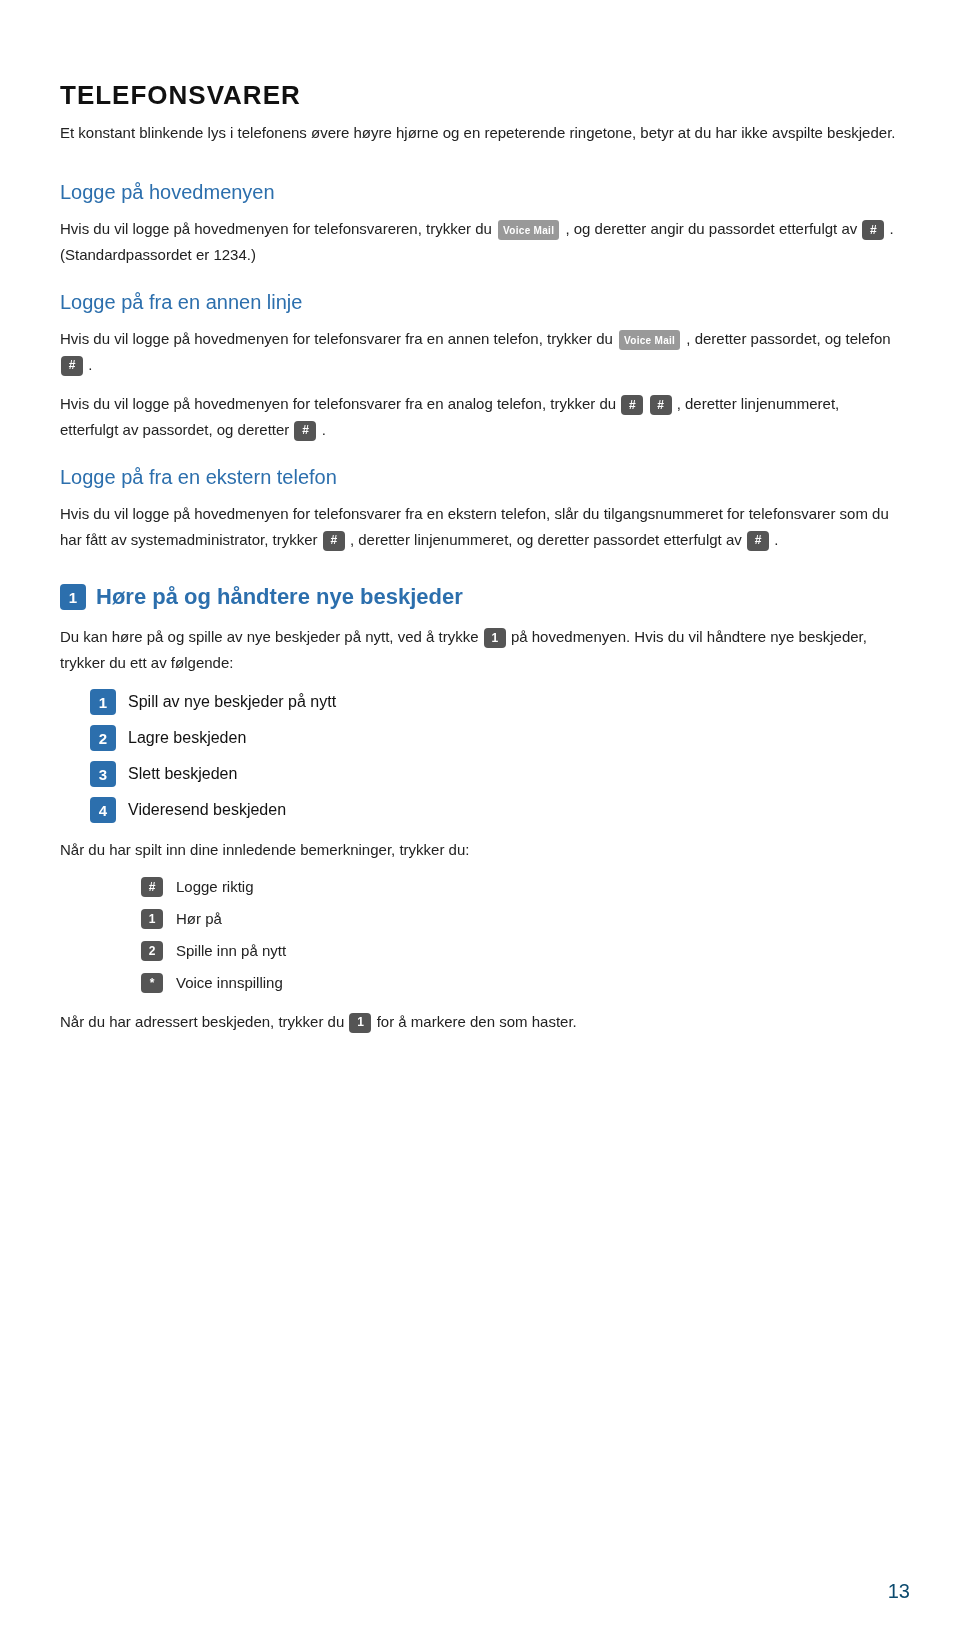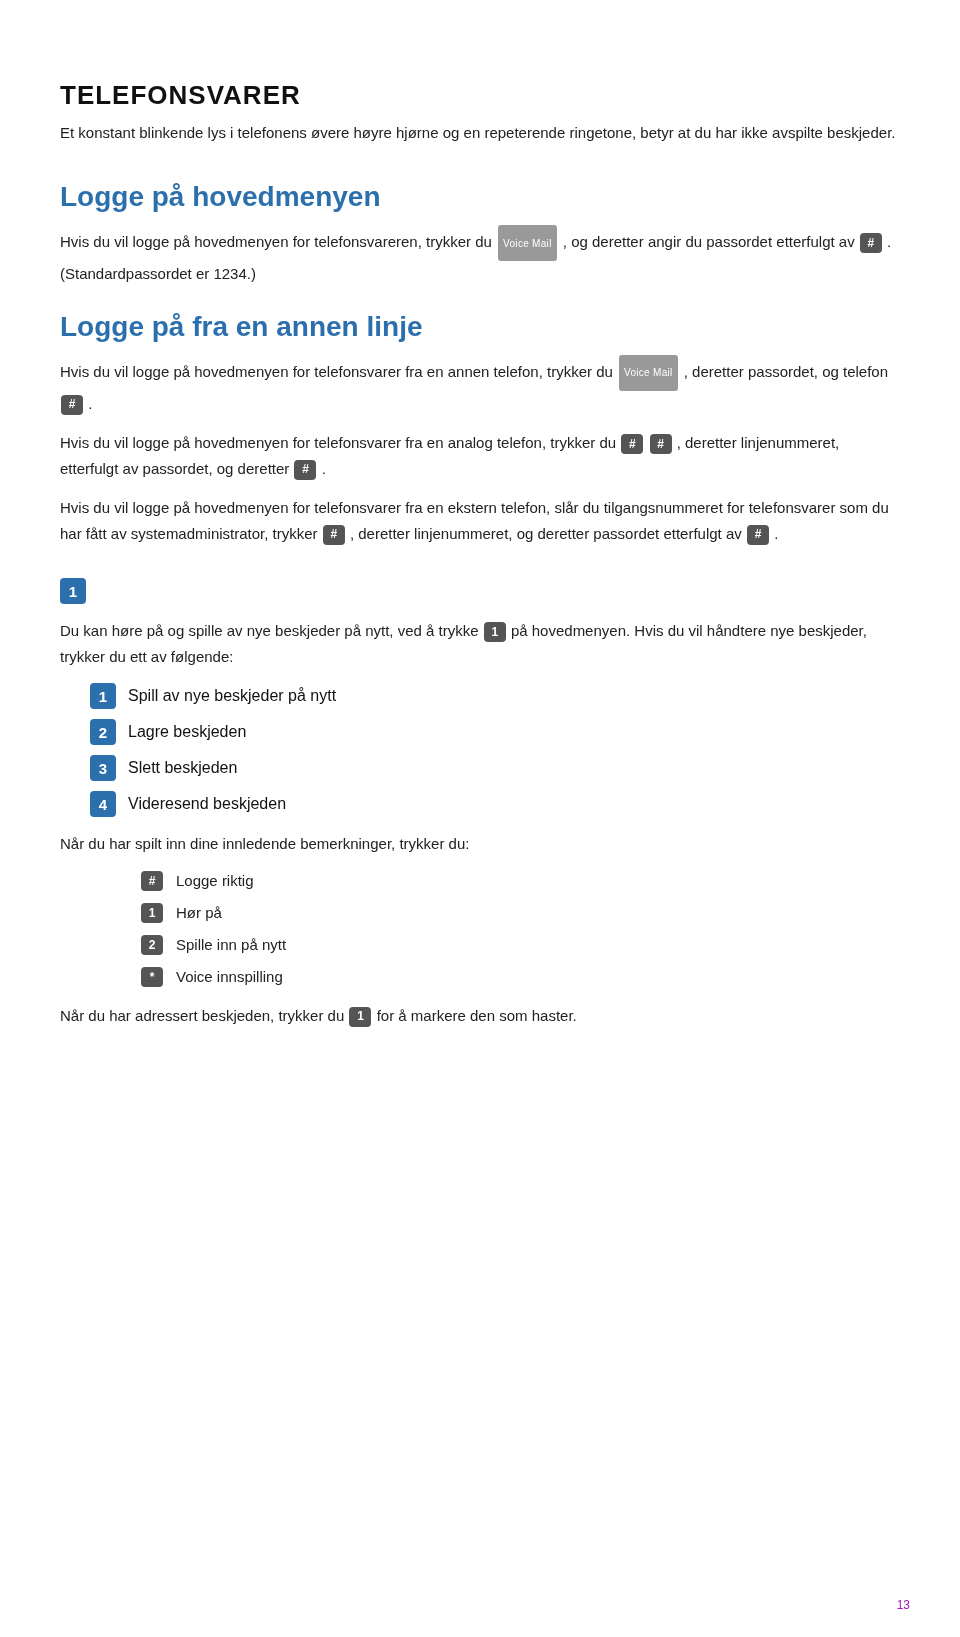--- a/index.html
+++ b/index.html
@@ -23,22 +23,22 @@
     }
 
     .intro-text {
       font-size: 15px;
       line-height: 1.6;
       margin-bottom: 36px;
       color: #222;
     }
 
     .section-heading {
-      font-size: 28px;
-      font-weight: bold;
+      font-size: 20px;
+      font-weight: normal;
       color: #2c6fad;
       margin-bottom: 12px;
       margin-top: 24px;
     }
 
     .section-heading-numbered {
       display: flex;
       align-items: center;
       gap: 10px;
       font-size: 22px;
@@ -86,23 +86,23 @@
     }
 
     .voicemail-badge {
       display: inline-flex;
       align-items: center;
       justify-content: center;
       background: #999;
       color: #fff;
       border-radius: 3px;
       font-size: 10px;
-      font-weight: normal;
+      font-weight: bold;
       padding: 2px 5px;
-      height: 36px;
+      height: 20px;
       vertical-align: middle;
       margin: 0 2px;
       letter-spacing: 0.3px;
     }
 
     .list-item-row {
       display: flex;
       align-items: center;
       gap: 12px;
       margin-bottom: 10px;
@@ -127,24 +127,24 @@
       margin-bottom: 12px;
     }
 
     .sub-list-text {
       font-size: 15px;
       color: #222;
     }
 
     .page-number {
       position: fixed;
-      bottom: 25px;
+      bottom: 34px;
       right: 50px;
-      font-size: 12px;
-      color: #a21caf;
+      font-size: 20px;
+      color: #0c4a6e;
     }
 
     .section-block {
       margin-bottom: 10px;
     }
   </style>
 </head>
 <body>
 
 <h1 class="page-title">TELEFONSVARER</h1>
@@ -175,32 +175,34 @@
     <span>Hvis du vil logge på hovedmenyen for telefonsvarer fra en analog telefon, trykker du</span>
     <span class="key-badge">#</span>
     <span class="key-badge">#</span>
     <span>, deretter linjenummeret, etterfulgt av passordet, og deretter</span>
     <span class="key-badge">#</span>
     <span>.</span>
   </p>
 </div>
 
 <div class="section-block">
+  <h2 class="section-heading">Logge på fra en ekstern telefon</h2>
   <p class="body-text">
     <span>Hvis du vil logge på hovedmenyen for telefonsvarer fra en ekstern telefon, slår du tilgangsnummeret for telefonsvarer som du har fått av systemadministrator, trykker</span>
     <span class="key-badge">#</span>
     <span>, deretter linjenummeret, og deretter passordet etterfulgt av</span>
     <span class="key-badge">#</span>
     <span>.</span>
   </p>
 </div>
 
 <div class="section-block">
   <div class="section-heading-numbered">
     <span class="numbered-circle">1</span>
+    <span>Høre på og håndtere nye beskjeder</span>
   </div>
 
   <p class="body-text">
     <span>Du kan høre på og spille av nye beskjeder på nytt, ved å trykke</span>
     <span class="key-badge">1</span>
     <span>på hovedmenyen. Hvis du vil håndtere nye beskjeder, trykker du ett av følgende:</span>
   </p>
 
   <div class="list-item-row">
     <span class="numbered-circle">1</span>

